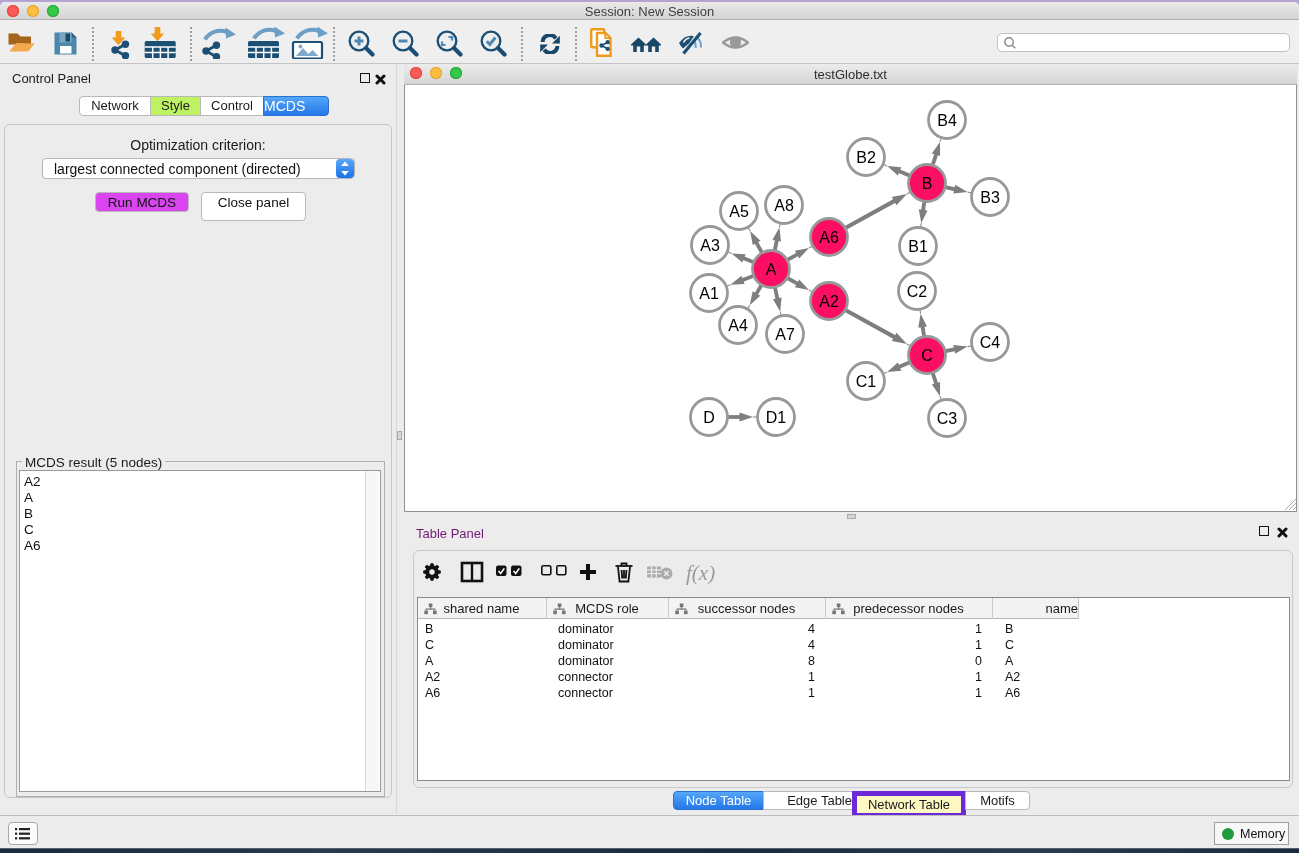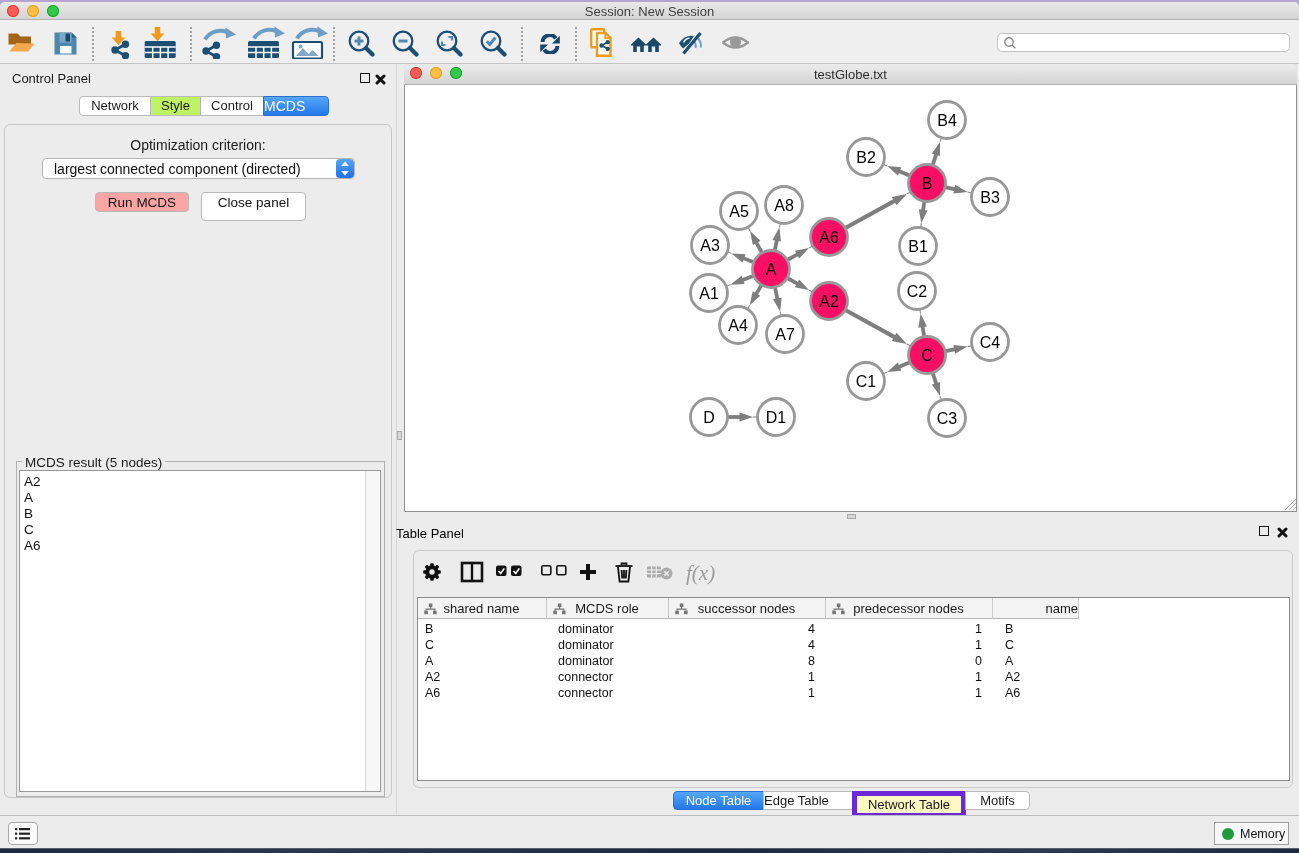--- a/index.html
+++ b/index.html
@@ -185,21 +185,21 @@
 <div style="position:absolute;left:200px;top:96px;width:64px;height:20px;box-sizing:border-box;background:#fff;color:#1a1a1a;border:1px solid #b9b9b9;line-height:18px;text-align:center;font-size:13px">Control</div>
 <div style="position:absolute;left:263px;top:96px;width:66px;height:20px;box-sizing:border-box;background:linear-gradient(#55a7f7,#2377e8);color:#fff;border:1px solid #2a70d0;border-radius:0 4px 4px 0;line-height:18px;font-size:14px">MCDS</div>
 <div class="abs" style="left:0;top:137px;width:396px;height:17px;text-align:center;font-size:14px;color:#1a1a1a">Optimization criterion:</div>
 <div class="abs" style="left:42px;top:158px;width:313px;height:21px;background:#fff;border:1px solid #b5b5b5;border-radius:4px"></div>
 <div class="abs" style="left:54px;top:161px;font-size:14px;color:#111">largest connected component (directed)</div>
 <div class="abs" style="left:336px;top:159px;width:18px;height:19px;background:linear-gradient(#5aa8f7,#1a70ea);border-radius:4px"></div>
 <svg class="abs" style="left:338px;top:160px" width="14" height="17">
     <path d="M7,1.5 l3.8,4.6 h-7.6 z" fill="#fff"></path>
     <path d="M7,15.5 l3.8,-4.6 h-7.6 z" fill="#fff"></path>
   </svg>
-<div class="abs" style="left:95px;top:192px;width:94px;height:20px;background:#fca5a5;border:1px solid #b9b9b9;border-radius:4px;text-align:center;line-height:19px;font-size:13.5px;color:#111">Run MCDS</div>
+<div class="abs" style="left:95px;top:192px;width:94px;height:20px;background:#d946ef;border:1px solid #b9b9b9;border-radius:4px;text-align:center;line-height:19px;font-size:13.5px;color:#111">Run MCDS</div>
 <div class="abs" style="left:201px;top:192px;width:105px;height:29px;background:#fff;border:1px solid #b9b9b9;border-radius:4px;text-align:center;line-height:19px;font-size:13.5px;color:#111">Close panel</div>
 
 <div class="abs" style="left:16px;top:461px;width:369px;height:336px;border:1px solid #b0b0b0"></div>
 <div class="abs" style="left:22px;top:455px;background:#ececec;padding:0 3px;font-size:13.5px;color:#1a1a1a">MCDS result (5 nodes)</div>
 <div class="abs" style="left:19px;top:470px;width:362px;height:322px;background:#fff;border:1px solid #999"></div>
 <div class="abs" style="left:365px;top:471px;width:14px;height:320px;background:#f7f7f7;border-left:1px solid #d8d8d8"></div>
 <div class="abs" style="left:24px;top:474px;font-size:13.5px;color:#111;line-height:16px">A2<br>A<br>B<br>C<br>A6</div>
 
 <div class="abs" style="left:396px;top:64px;width:1px;height:750px;background:#d8d8d8"></div>
 
@@ -314,21 +314,21 @@
     <text x="776" y="423" text-anchor="middle" font-size="16" fill="#000">D1</text>
   </svg>
 <svg class="abs" style="left:1284px;top:498px" width="13" height="13">
     <g stroke="#a9a9a9" stroke-width="1">
       <line x1="1" y1="12" x2="12" y2="1"></line>
       <line x1="5" y1="12" x2="12" y2="5"></line>
       <line x1="9" y1="12" x2="12" y2="9"></line>
     </g>
   </svg>
 
-<div class="abs" style="left:396px;top:526px;font-size:13px;color:#000000">Table Panel</div>
+<div class="abs" style="left:416px;top:526px;font-size:13px;color:#701a75">Table Panel</div>
 <div style="position:absolute;left:1259px;top:526px;width:10px;height:10px;border:1.8px solid #111"></div>
 <svg style="position:absolute;left:1277px;top:527px" width="11" height="11">
     <g stroke="#111" stroke-width="3" stroke-linecap="round">
       <line x1="2" y1="2" x2="9" y2="9"></line>
       <line x1="9" y1="2" x2="2" y2="9"></line>
     </g>
   </svg>
 <div class="abs" style="left:413px;top:550px;width:880px;height:238px;border:1px solid #c9c9c9;border-radius:6px"></div>
 <svg style="position:absolute;left:420px;top:560px" width="24" height="24">
     <g fill="#111">
@@ -477,21 +477,21 @@
     <span style="position:absolute;left:580px">A2</span>
   </div>
 <div style="position:absolute;left:425px;top:685px;width:640px;height:16px;font-size:12.5px;line-height:16px;color:#111">
     <span style="position:absolute;left:0">A6</span>
     <span style="position:absolute;left:133px">connector</span>
     <span style="position:absolute;left:243px;width:147px;text-align:right">1</span>
     <span style="position:absolute;left:400px;width:157px;text-align:right">1</span>
     <span style="position:absolute;left:580px">A6</span>
   </div>
 <div style="position:absolute;left:673px;top:791px;width:91px;height:19px;box-sizing:border-box;background:linear-gradient(#55a7f7,#2377e8);color:#fff;border:1px solid #2a70d0;border-radius:4px 0 0 4px;line-height:18px;text-align:center;font-size:13px">Node Table</div>
-<div style="position:absolute;left:763px;top:791px;width:90px;height:19px;box-sizing:border-box;background:#fff;color:#1a1a1a;border:1px solid #b9b9b9;line-height:18px;text-align:left;font-size:13px">Edge Table</div>
+<div style="position:absolute;left:763px;top:791px;width:90px;height:19px;box-sizing:border-box;background:#fff;color:#1a1a1a;border:1px solid #b9b9b9;line-height:18px;text-align:right;font-size:13px">Edge Table</div>
 <div style="position:absolute;left:852px;top:791px;width:114px;height:27px;box-sizing:border-box;background:#fef9c3;color:#1a1a1a;border:5px solid #6d28d9;line-height:18px;text-align:center;font-size:13px">Network Table</div>
 <div style="position:absolute;left:965px;top:791px;width:65px;height:19px;box-sizing:border-box;background:#fff;color:#1a1a1a;border:1px solid #b9b9b9;border-radius:0 4px 4px 0;line-height:18px;text-align:center;font-size:13px">Motifs</div>
 
 <div class="abs" style="left:0;top:815px;width:1299px;height:32px;background:#ececec;border-top:1px solid #bdbdbd"></div>
 <div class="abs" style="left:0;top:848px;width:1299px;height:1px;background:#55606e"></div>
 <div class="abs" style="left:8px;top:822px;width:30px;height:23px;background:#fbfbfb;border:1px solid #a8a8a8;border-radius:4px"></div>
 <svg class="abs" style="left:15px;top:828px" width="16" height="12">
     <g fill="#222">
       <rect x="0" y="0" width="2.2" height="2.2"></rect>
       <rect x="0" y="4.6" width="2.2" height="2.2"></rect>

